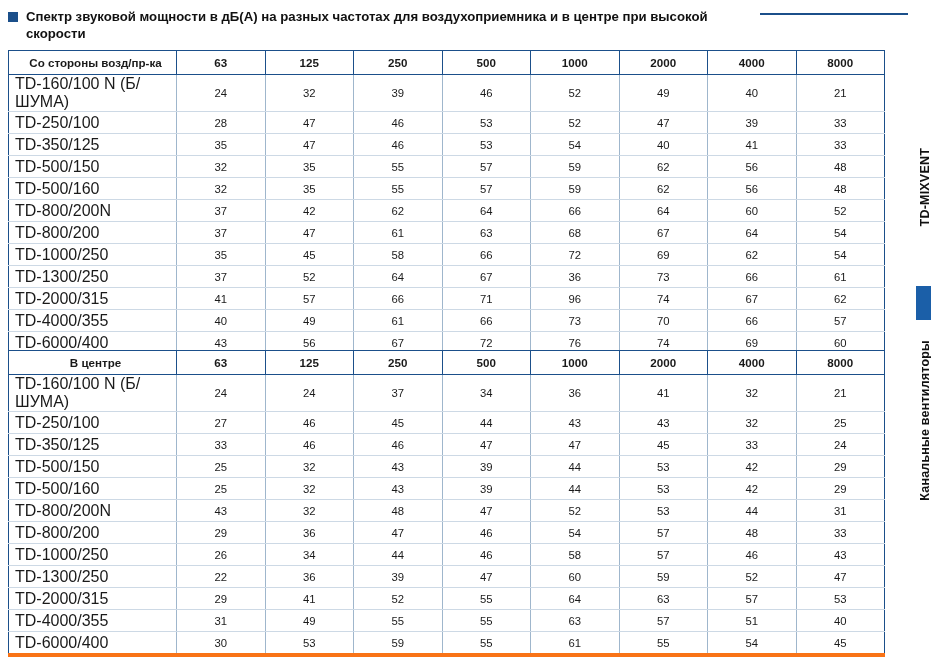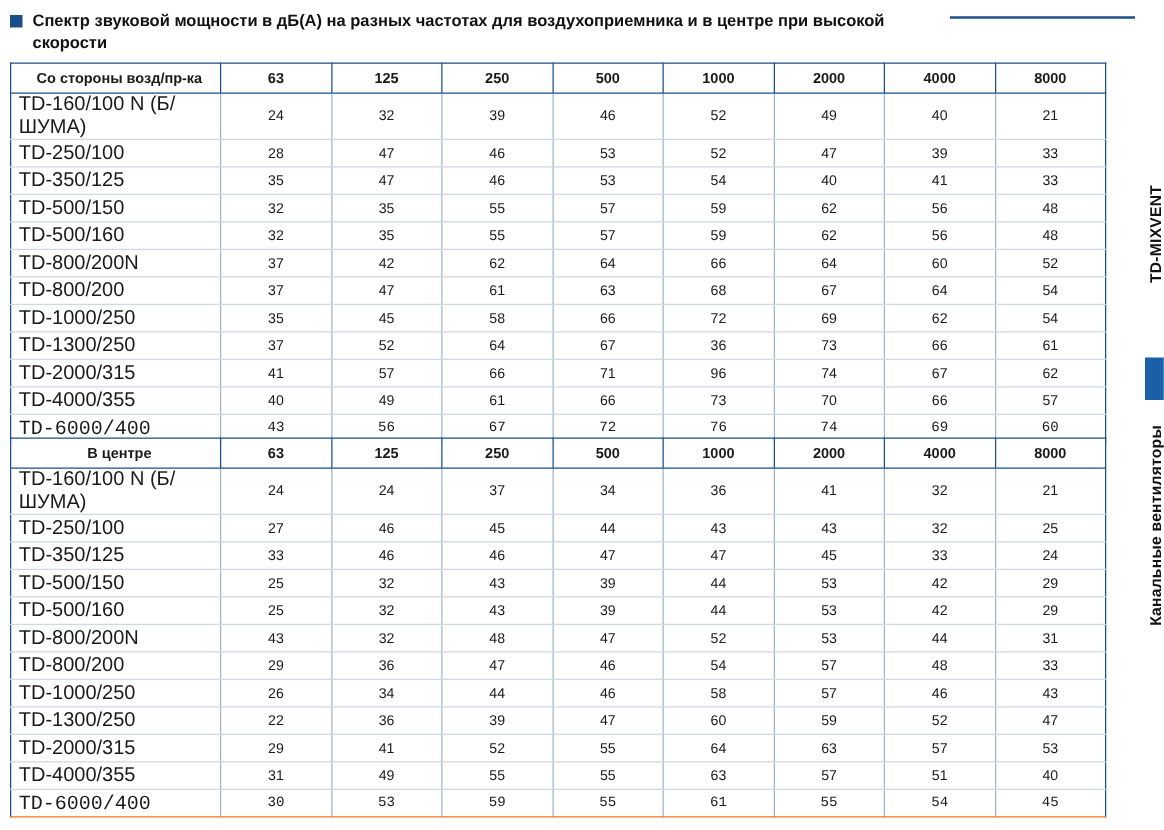--- a/index.html
+++ b/index.html
@@ -95,22 +95,21 @@
     padding-left: 6px;
     font-size: 16px;
   }
   table.spec tbody tr td {
     border-left-color: #9fb6cc;
     border-right-color: #9fb6cc;
     border-top-color: #cdd9e5;
     border-bottom-color: #cdd9e5;
   }
   table.spec tbody tr:last-child td {
-    border-bottom: 1px solid #f97316;
-    font-family: Liberation Mono, monospace;
+    border-bottom: 4px solid #f97316;
   }
   table.spec tbody tr td:first-child {
     border-left: 1px solid #1b4f8a;
   }
   table.spec tbody tr td:last-child {
     border-right: 1px solid #1b4f8a;
   }
 
   col.c-name { width: 168px; }
   col.c-val  { width: 88.5px; }

